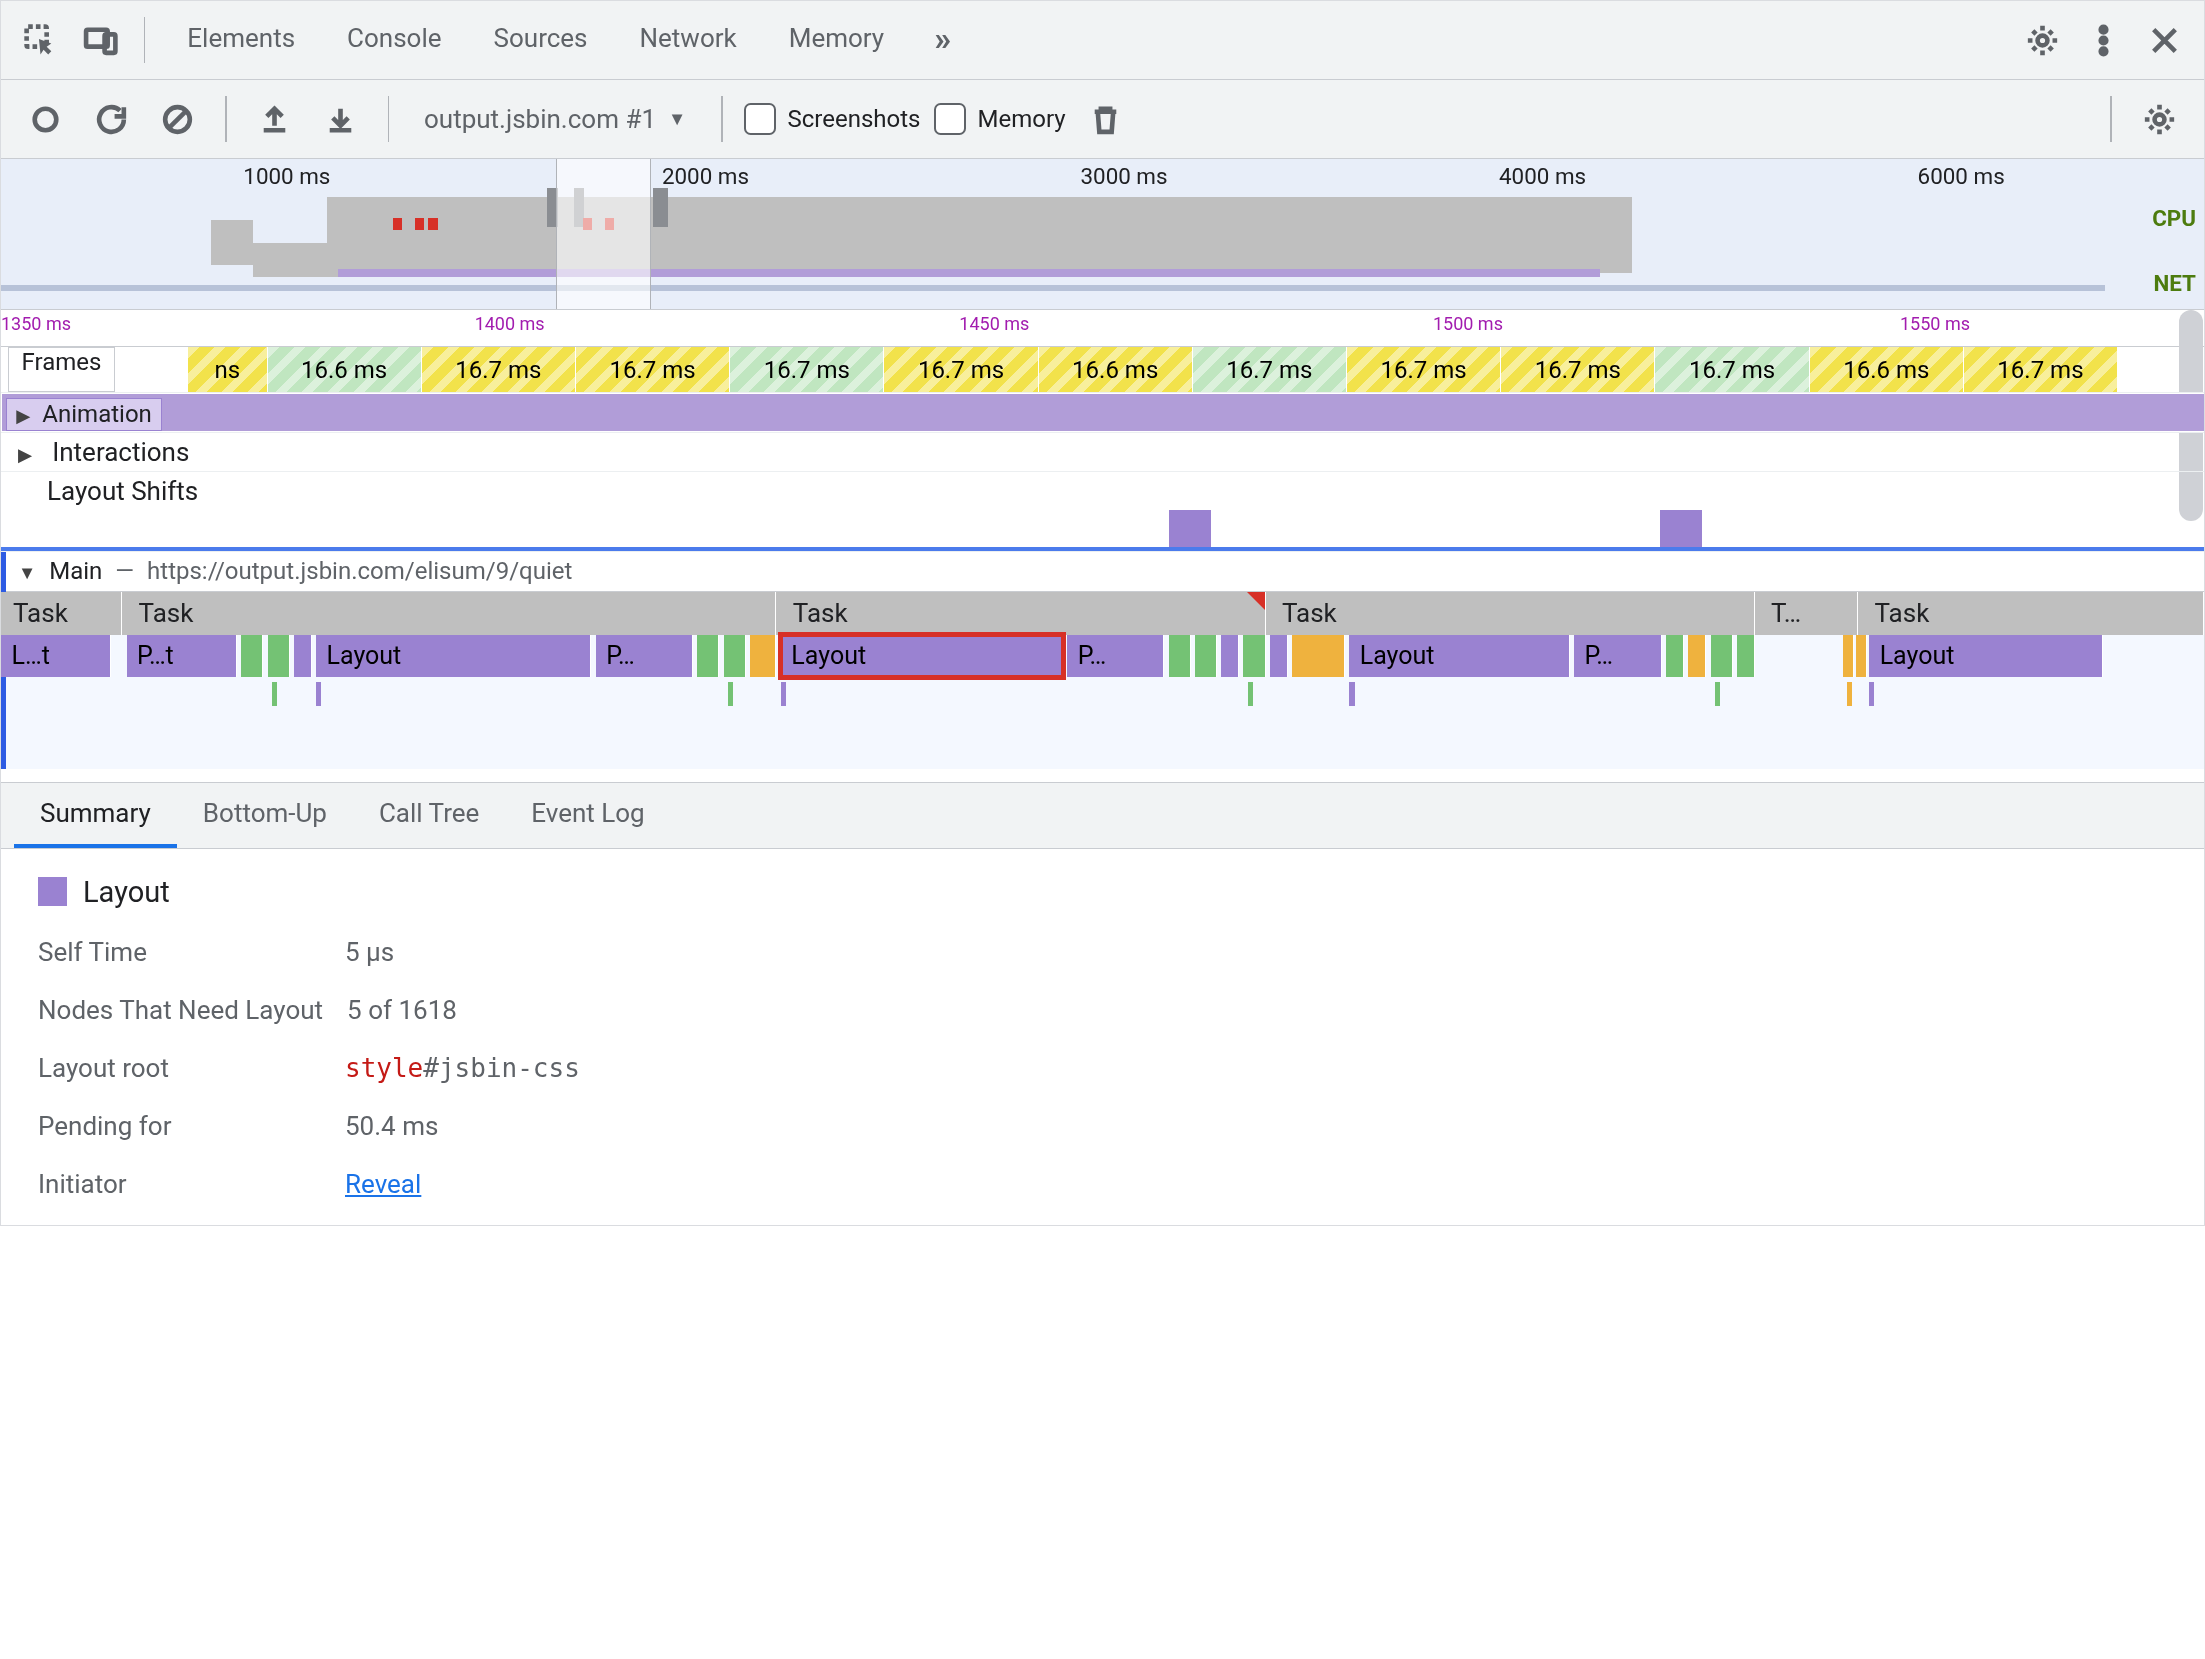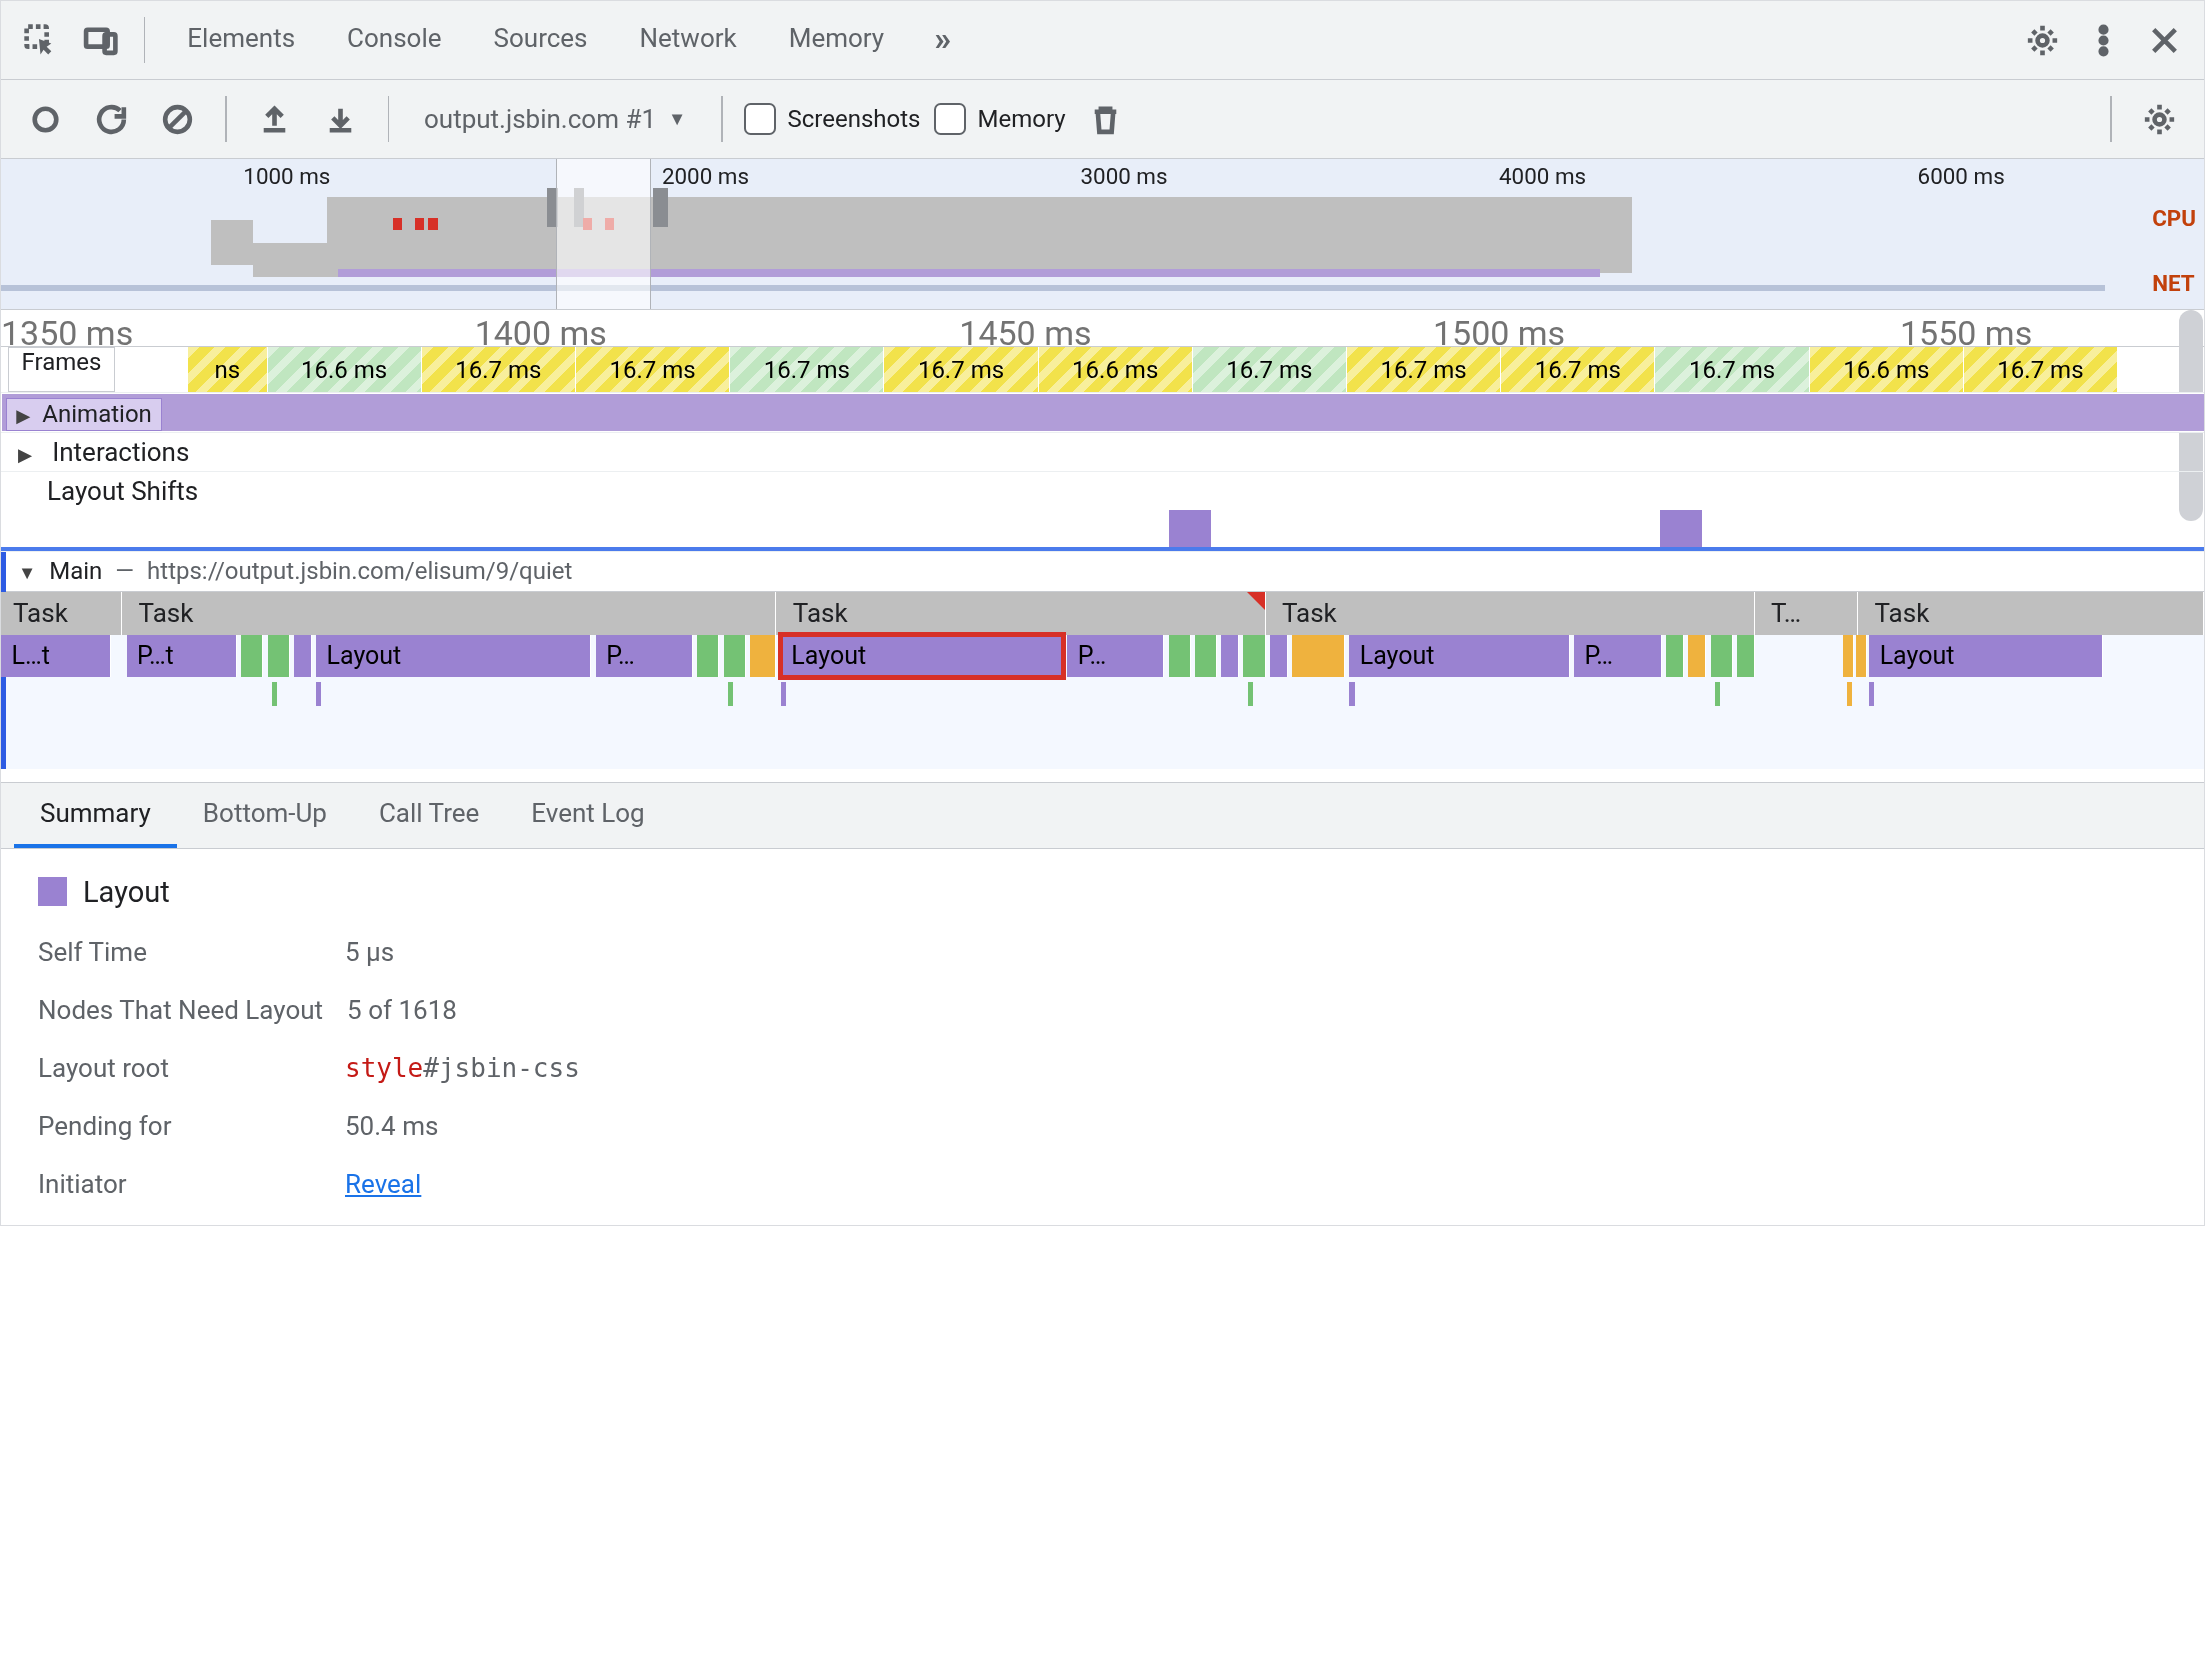--- a/index.html
+++ b/index.html
@@ -69,32 +69,32 @@
 
 .overview{
   position:relative;height:151px;background:var(--overview-bg);
   border-bottom:1.3px solid var(--border);overflow:hidden
 }
 .ov-ruler{position:absolute;top:0;left:0;right:0;height:29px}
 .ov-tick{position:absolute;top:4px;font-size:22.4px;color:var(--text)}
 .cpu-area{position:absolute;left:0;right:99px;top:29px;bottom:32px}
 .cpu-fill{position:absolute;background:#bfbfbf}
 .cpu-purple{position:absolute;bottom:0;background:var(--purple);height:8px}
-.ov-labels{position:absolute;right:8px;top:46px;color:#c2410c;font-weight:700;font-size:22.4px;}
+.ov-labels{position:absolute;right:8px;top:46px;color:#4d7c0f;font-weight:700;font-size:22.4px;text-align:right}
 .ov-labels div{margin-bottom:39px}
 .ov-selection{position:absolute;top:0;bottom:0;background:rgba(255,255,255,.6);
   border-left:1.3px solid var(--border-strong);border-right:1.3px solid var(--border-strong)}
 .ov-task{position:absolute;top:29px;width:10.5px;background:#8a8d92}
 .ov-red{position:absolute;top:59px;width:9.2px;height:12px;background:var(--red)}
 .ov-net{position:absolute;left:0;right:99px;bottom:18.4px;height:5.3px;background:#b7c2d8}
 
 
 .timeline{position:relative;background:#fff;padding-bottom:13px}
 .tl-ruler{position:relative;height:37px;border-bottom:1.3px solid var(--border)}
-.tl-tick{position:absolute;top:2.6px;font-size:34px;color:#737373}
+.tl-tick{position:absolute;top:2.6px;font-size:18px;color:#a21caf}
 .scrollbar{position:absolute;right:1.3px;top:0;width:24px;height:211px;background:#cfd1d6;border-radius:12px}
 .track{position:relative;border-bottom:1.3px solid #eceff1}
 .track-hd{display:flex;align-items:center;gap:20px;padding:4px 6.6px 4px 17px;color:var(--text);font-size:26px}
 .tri{display:inline-block;color:#444}
 .tri.right::before{content:"▶";font-size:18.4px}
 .tri.down::before{content:"▼";font-size:18.4px}
 
 .frames-row{position:relative;height:45px}
 .frame{position:absolute;top:0;height:45px;display:flex;align-items:center;
   justify-content:center;font-size:24px;color:#000;

